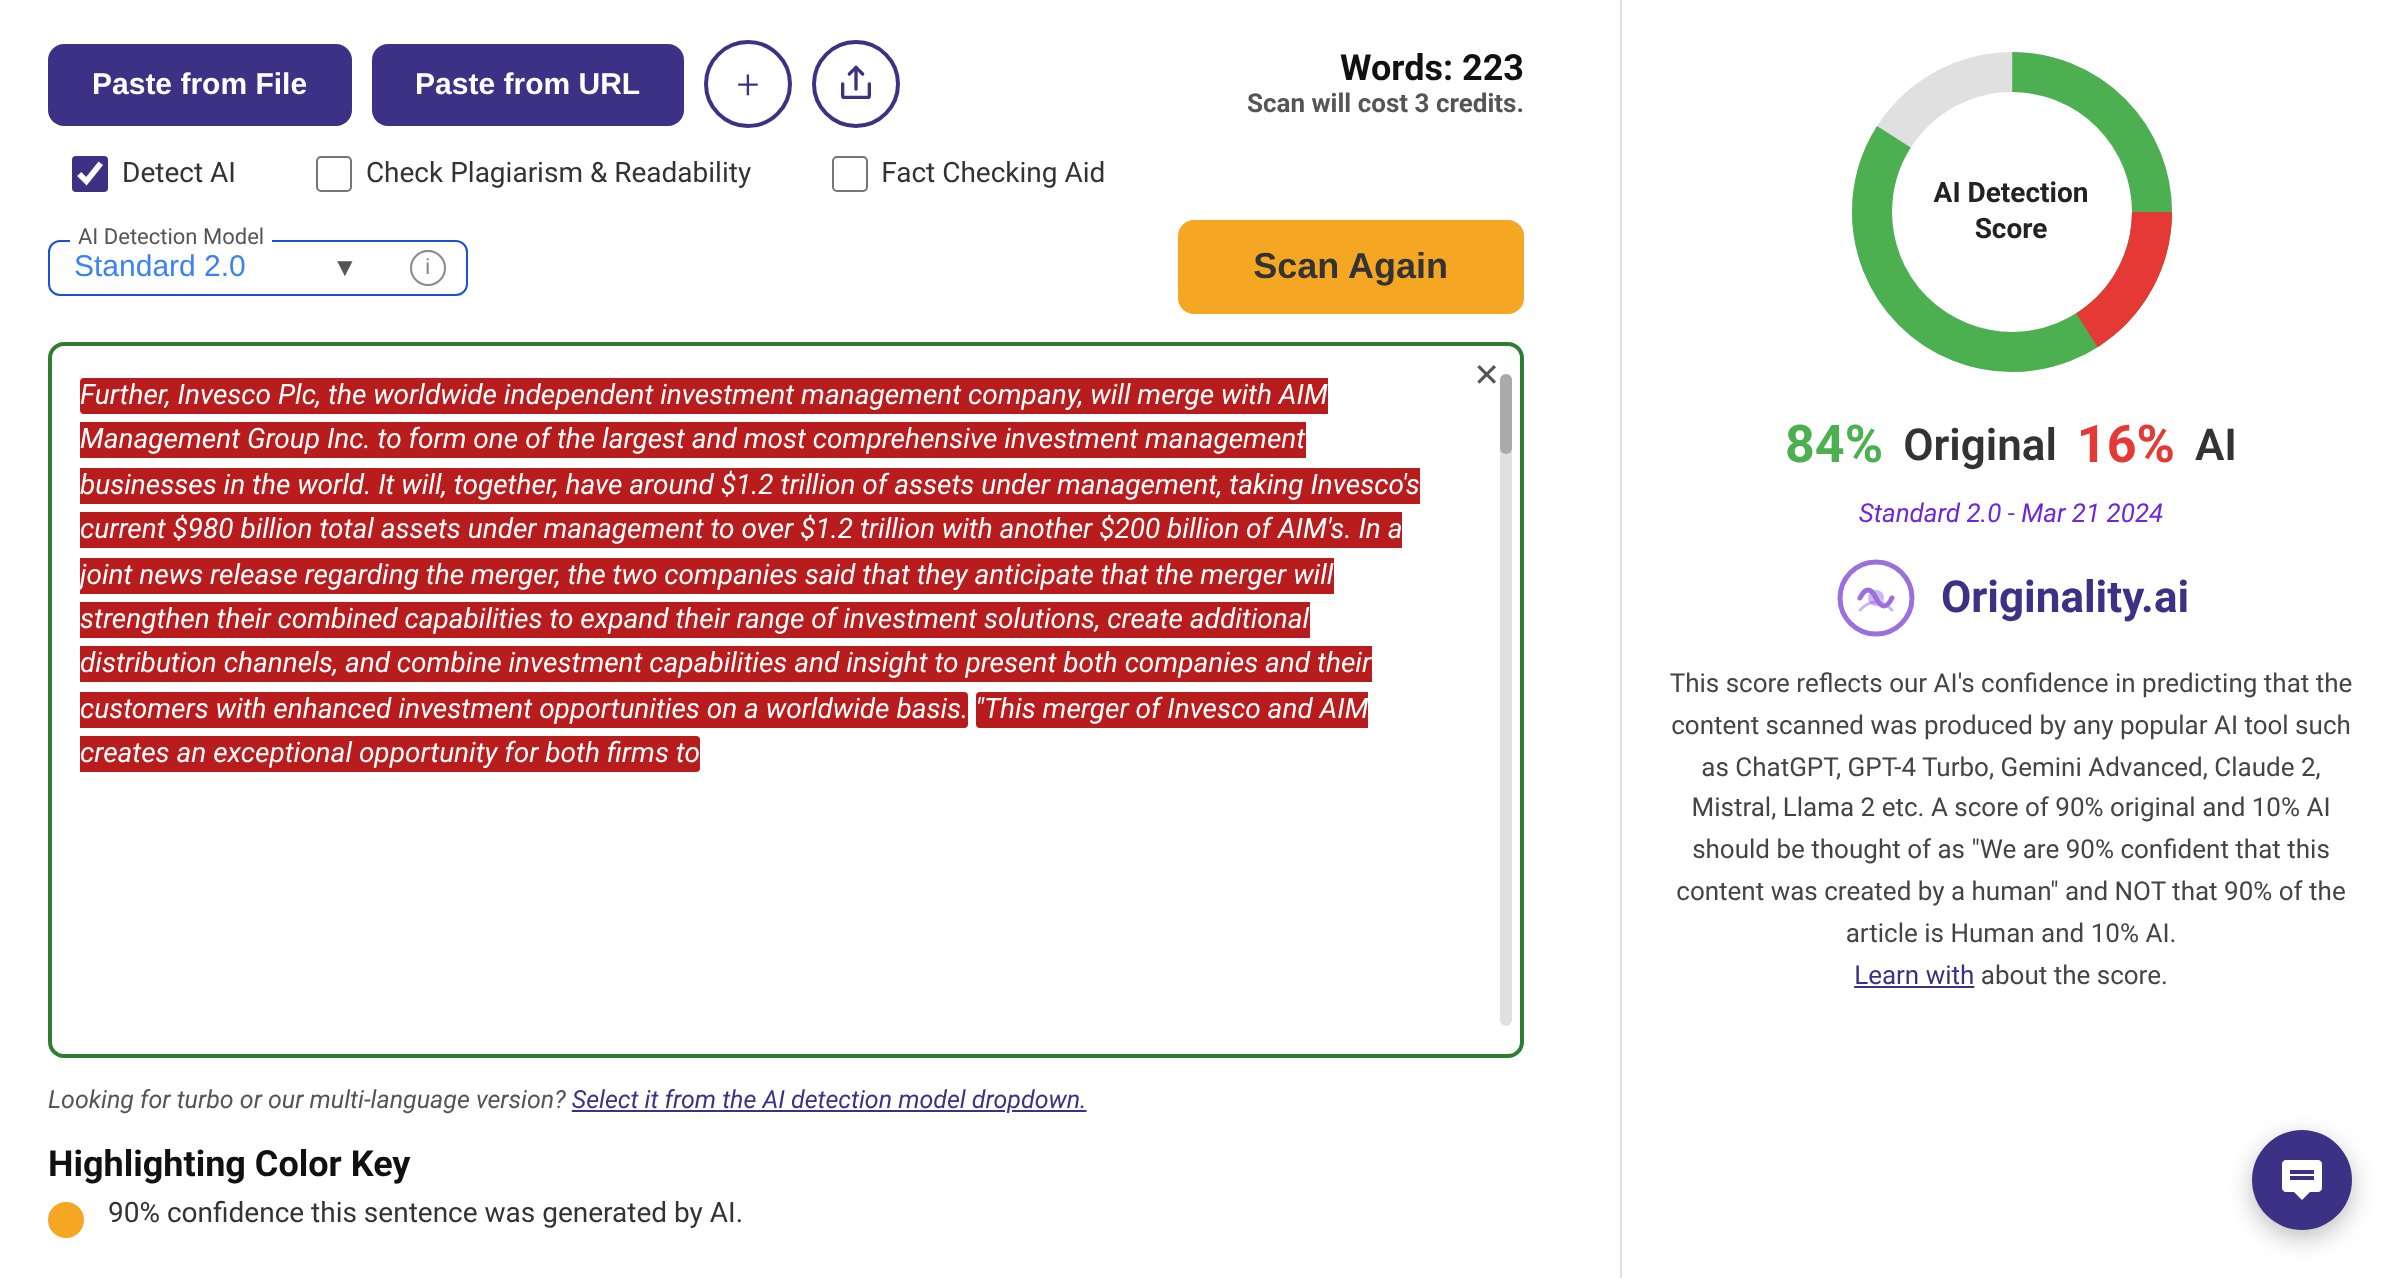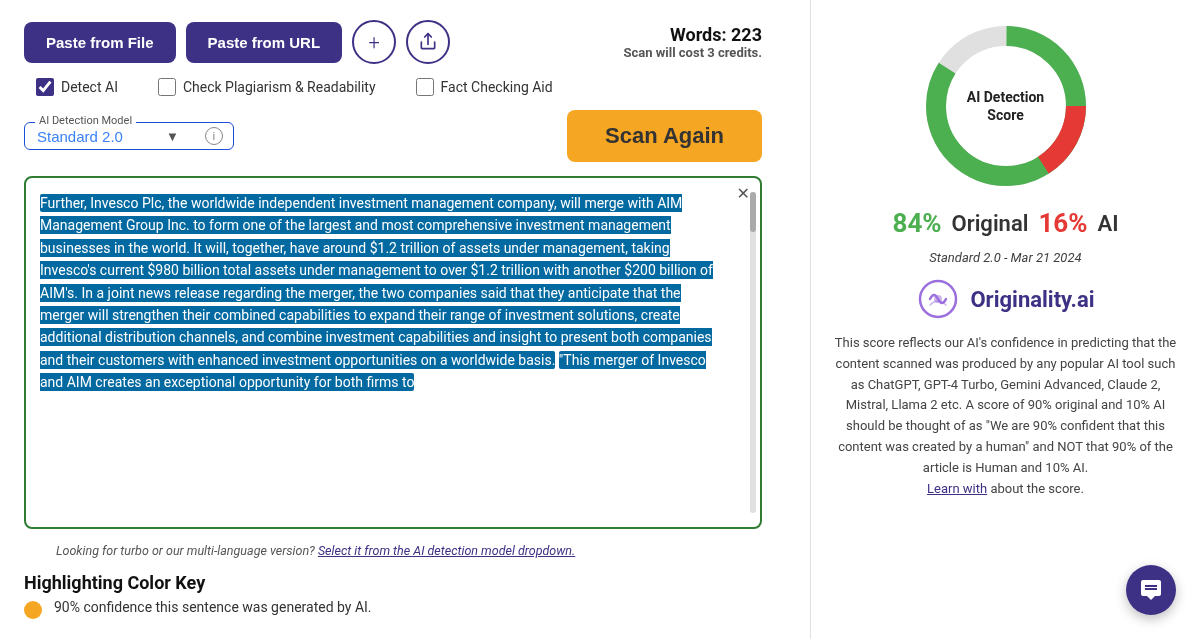--- a/index.html
+++ b/index.html
@@ -138,21 +138,21 @@
       color: #888;
       cursor: pointer;
       margin-left: 2px;
     }
     .btn-scan {
       background: #f5a623;
       color: #333;
       border: none;
       border-radius: 8px;
       padding: 13px 38px;
-      font-size: 22px;
+      font-size: 18px;
       font-weight: 800;
       cursor: pointer;
       margin-left: auto;
     }
     
     .text-area-wrapper {
       border: 2px solid #2e7d32;
       border-radius: 8px;
       position: relative;
       background: #fff;
@@ -162,24 +162,25 @@
     .text-content {
       padding: 14px 38px 14px 14px;
       font-size: 14px;
       line-height: 1.6;
       color: #111;
       overflow-y: auto;
       max-height: 270px;
       min-height: 260px;
     }
     .text-content .highlight-green {
-      background-color: #0369a1;
+      background-color: #b91c1c;
       color: #fff;
       border-radius: 2px;
       padding: 1px 0;
+      font-style: italic;
     }
     .close-btn {
       position: absolute;
       top: 8px;
       right: 10px;
       cursor: pointer;
       font-size: 16px;
       color: #555;
       background: none;
       border: none;
@@ -200,21 +201,20 @@
       background: #aaa;
       border-radius: 3px;
       position: absolute;
       top: 0;
     }
     
     .hint-text {
       font-size: 12.5px;
       color: #555;
       font-style: italic;
-      margin-left: 32px;
     }
     .hint-text span.link {
       color: #3d3185;
       text-decoration: underline;
       cursor: pointer;
     }
     
     .highlight-key-title {
       font-size: 18px;
       font-weight: 700;
@@ -281,21 +281,21 @@
       font-size: 26px;
       font-weight: 700;
     }
     .score-green { color: #4caf50; }
     .score-label { color: #333; font-size: 22px; font-weight: 600; }
     .score-red { color: #e53935; }
     .score-ai { color: #333; font-size: 22px; font-weight: 600; }
     
     .scan-date {
       font-size: 13px;
-      color: #404040;
+      color: #6d28d9;
       font-style: italic;
     }
     
     .logo-row {
       display: flex;
       align-items: center;
       gap: 10px;
     }
     .logo-icon {
       width: 44px;

